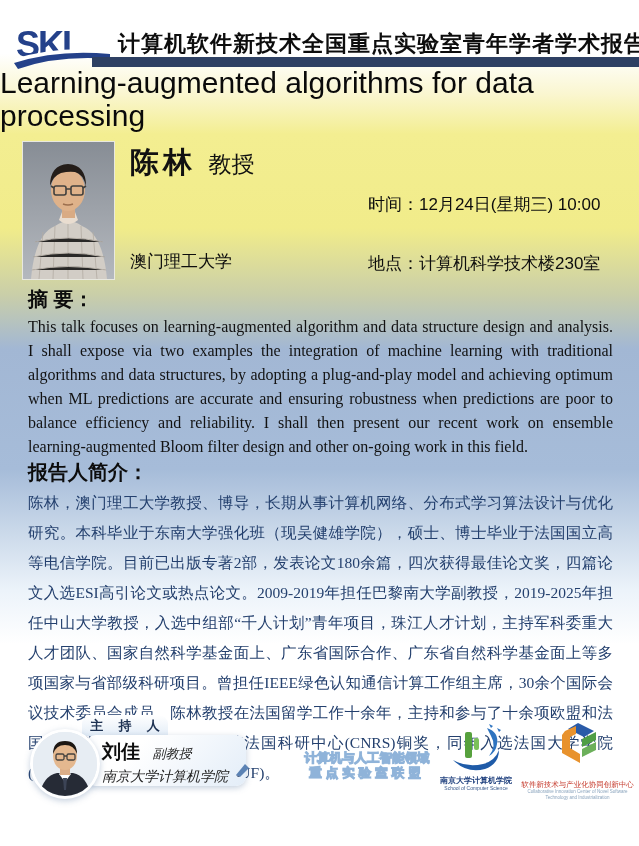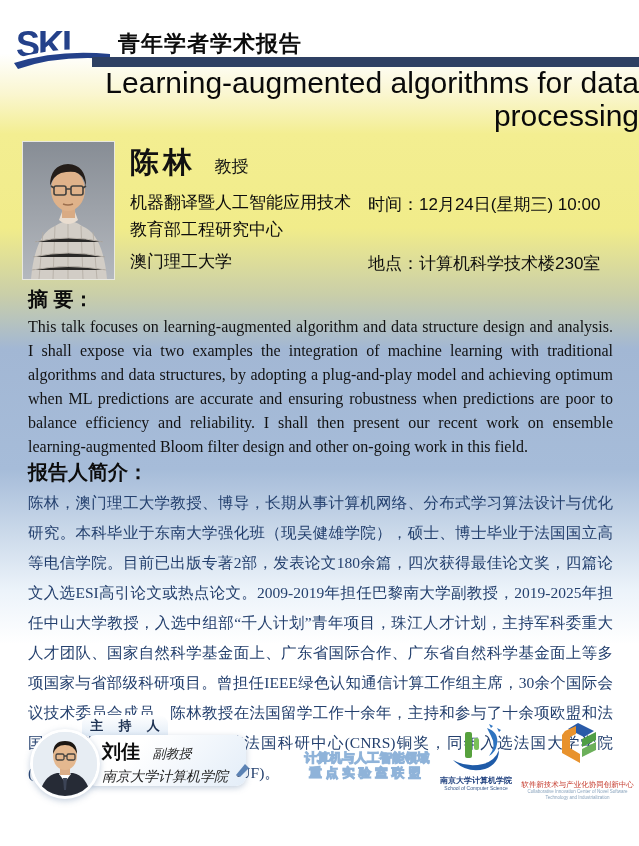--- a/index.html
+++ b/index.html
@@ -20,29 +20,29 @@
   }
   .abs{position:absolute;}
 
   
   #skl-logo{left:14px;top:25px;width:96px;height:44px;}
   #header-row{left:118px;top:29px;width:512px;display:flex;justify-content:space-between;
     font-weight:bold;font-size:22px;color:#0d0d0d;letter-spacing:1px;white-space:nowrap;}
   #navy-bar{left:92px;top:57px;right:0;height:10px;background:var(--navy);}
 
   
-  #talk-title{left:0;top:66px;width:639px;text-align:right;color:#0a0a0a;
+  #talk-title{left:0;top:66px;width:639px;text-align:left;color:#0a0a0a;
     font-size:30px;line-height:33px;font-family:var(--sans);}
   #talk-title .inner{display:inline-block;max-width:604px;}
 
   
   #speaker-photo{left:22px;top:141px;width:91px;height:137px;border:1px solid #e8e8e0;}
   #speaker-name-row{left:130px;top:143px;white-space:nowrap;}
   #speaker-name{font-family:var(--serif);font-weight:bold;font-size:29px;color:#111;letter-spacing:4px;}
-  #speaker-degree{font-size:17px;color:#111;margin-left:14px;}
+  #speaker-degree{font-size:23px;color:#111;margin-left:8px;}
   .info{font-size:17px;color:#0d0d0d;line-height:27px;white-space:nowrap;}
   #speaker-affil{left:130px;top:189px;}
   #speaker-univ{left:130px;top:248px;}
   #talk-time{left:368px;top:191px;}
   #talk-loc{left:368px;top:250px;}
 
   
   .section-heading{font-size:20px;font-weight:bold;color:#0c0c0c;}
   #abstract-heading{left:28px;top:286px;}
   #abstract-body{left:28px;top:315px;width:585px;font-family:var(--serif);
@@ -89,20 +89,21 @@
 <body>
 
 <div id="poster">
 
   <svg id="skl-logo" class="abs" viewBox="0 0 96 44">
     <text x="2" y="32" font-family="Liberation Sans,sans-serif" font-size="36" font-weight="bold" fill="#24418a" letter-spacing="-2">SKL</text>
     <path d="M0,34 Q44,20 96,26 L96,31 Q44,26 2,39 Z" fill="#ffffff"></path>
     <path d="M0,38 Q44,24 96,29 L96,34 Q44,30 4,44 Z" fill="#24418a"></path>
   </svg>
   <div id="header-row" class="abs">
+    <span>计算机软件新技术全国重点实验室</span>
     <span>青年学者学术报告</span>
   </div>
   <div id="navy-bar" class="abs"></div>
 
   <div id="talk-title" class="abs">
     <span class="inner">Learning-augmented algorithms for data processing</span>
   </div>
 
   <svg id="speaker-photo" class="abs" viewBox="0 0 91 137" preserveAspectRatio="none">
     <defs>
@@ -126,24 +127,20 @@
       <rect x="48" y="44" width="12" height="9" rx="2"></rect>
       <path d="M43,47 L48,47 M31,46 L28,44 M60,46 L63,44"></path>
     </g>
     <path d="M40,62 Q45,64 50,62" stroke="#9c6f4e" stroke-width="1.4" fill="none"></path>
   </svg>
 
   <div id="speaker-name-row" class="abs">
     <span id="speaker-name">陈林</span>
     <span id="speaker-degree">教授</span>
   </div>
-  <div id="speaker-affil" class="abs info">
-    <div>机器翻译暨人工智能应用技术</div>
-    <div>教育部工程研究中心</div>
-  </div>
   <div id="speaker-univ" class="abs info">澳门理工大学</div>
   <div id="talk-time" class="abs info">时间：12月24日(星期三) 10:00</div>
   <div id="talk-loc" class="abs info">地点：计算机科学技术楼230室</div>
 
   <div id="abstract-heading" class="abs section-heading">摘 要：</div>
   <div id="abstract-body" class="abs">This talk focuses on learning-augmented algorithm and data structure design and analysis. I shall expose via two examples the integration of machine learning with traditional algorithms and data structures, by adopting a plug-and-play model and achieving optimum when ML predictions are accurate and ensuring robustness when predictions are poor to balance efficiency and reliability. I shall then present our recent work on ensemble learning-augmented Bloom filter design and other on-going work in this field.</div>
 
   <div id="bio-heading" class="abs section-heading">报告人简介：</div>
   <div id="bio-body" class="abs">陈林，澳门理工大学教授、博导，长期从事计算机网络、分布式学习算法设计与优化研究。本科毕业于东南大学强化班（现吴健雄学院），硕士、博士毕业于法国国立高等电信学院。目前已出版专著2部，发表论文180余篇，四次获得最佳论文奖，四篇论文入选ESI高引论文或热点论文。2009-2019年担任巴黎南大学副教授，2019-2025年担任中山大学教授，入选中组部“千人计划”青年项目，珠江人才计划，主持军科委重大人才团队、国家自然科学基金面上、广东省国际合作、广东省自然科学基金面上等多项国家与省部级科研项目。曾担任IEEE绿色认知通信计算工作组主席，30余个国际会议技术委员会成员。陈林教授在法国留学工作十余年，主持和参与了十余项欧盟和法国国家科研项目，2018年荣获法国科研中心(CNRS)铜奖，同年入选法国大学学院 (Institut Universitaire de France, IUF)。</div>
 

